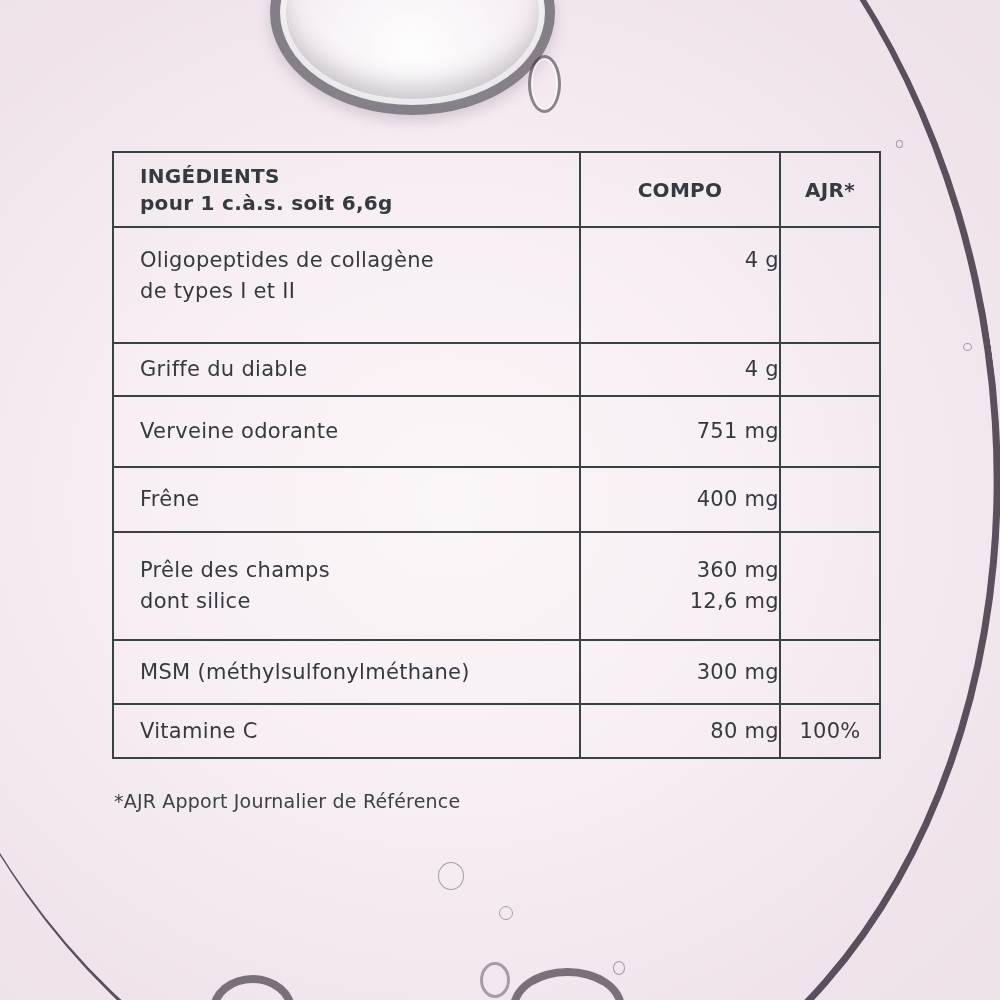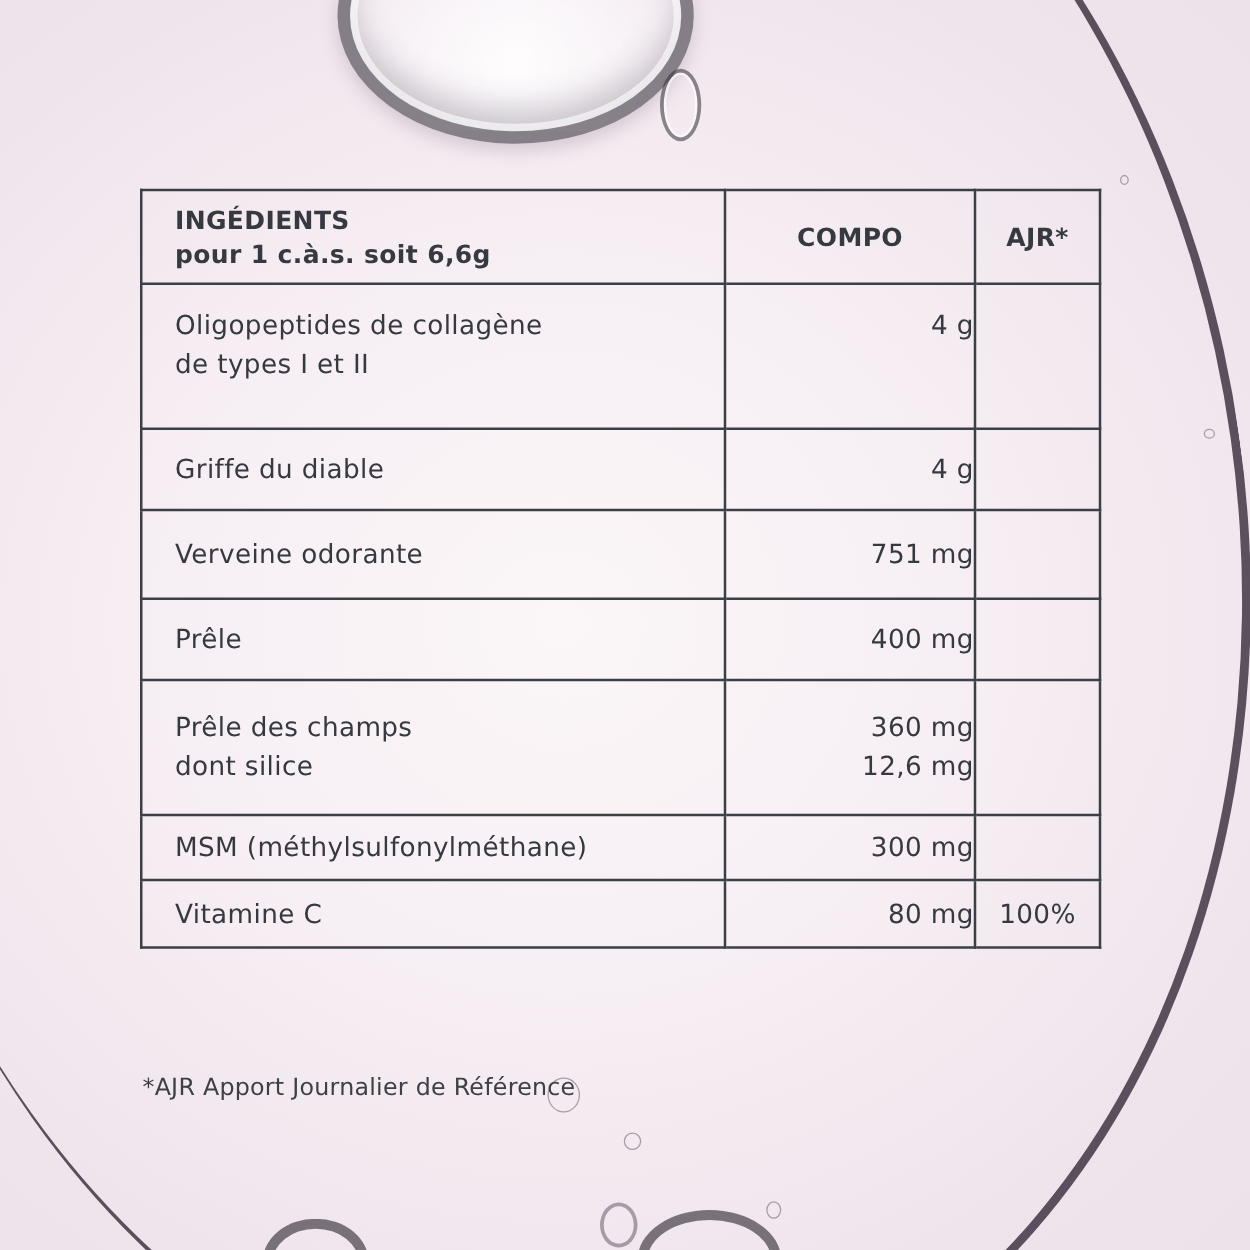--- a/index.html
+++ b/index.html
@@ -58,21 +58,21 @@
   .col-ajr { width:100px; }
   .cell-ing { text-align:left; padding-left:26px !important; line-height:31px; }
   .cell-compo { text-align:right; line-height:31px; }
   .cell-ajr { text-align:center; }
   .head-ing { text-align:left; padding-left:26px !important; line-height:27px; font-size:20px !important; }
   .head-compo, .head-ajr { text-align:center; font-size:20px !important; }
   .top-align { vertical-align:top !important; padding-top:17px !important; }
   .compo-top { vertical-align:top !important; padding-top:17px !important; }
 
   .footnote {
-    position:absolute; left:114px; top:859px;
+    position:absolute; left:114px; top:790px;
     font-size:19px; color:#3d4046; letter-spacing:0.2px;
   }
 </style>
 </head>
 <body>
 
 <div class="bg-layer">
   <div class="globe-edge"></div>
   <div class="drop big-drop"></div>
   <div class="drop small-drop1"></div>
@@ -107,21 +107,21 @@
       <div>Oligopeptides de collagène</div>
       <div>de types I et II</div>
     </td>
     <td class="cell-compo compo-top">
       <div>4 g</div>
     </td>
     <td class="cell-ajr"></td>
   </tr>
 
 
-  <tr style="height:65px;margin-top:48px;">
+  <tr style="height:53px;margin-top:48px;">
     <td class="cell-ing">
       <div>Griffe du diable</div>
     </td>
     <td class="cell-compo">
       <div>4 g</div>
     </td>
     <td class="cell-ajr"></td>
   </tr>
 
   <tr style="height:71px;">
@@ -129,41 +129,41 @@
       <div>Verveine odorante</div>
     </td>
     <td class="cell-compo">
       <div>751 mg</div>
     </td>
     <td class="cell-ajr"></td>
   </tr>
 
   <tr style="height:65px;">
     <td class="cell-ing">
-      <div>Prêle</div>
+      <div>Frêne</div>
     </td>
     <td class="cell-compo">
       <div>400 mg</div>
     </td>
     <td class="cell-ajr"></td>
   </tr>
 
   <tr style="height:108px;">
     <td class="cell-ing">
       <div>Prêle des champs</div>
       <div>dont silice</div>
     </td>
     <td class="cell-compo">
       <div>360 mg</div>
       <div>12,6 mg</div>
     </td>
     <td class="cell-ajr"></td>
   </tr>
 
-  <tr style="height:52px;">
+  <tr style="height:64px;">
     <td class="cell-ing">
       <div>MSM (méthylsulfonylméthane)</div>
     </td>
     <td class="cell-compo">
       <div>300 mg</div>
     </td>
     <td class="cell-ajr"></td>
   </tr>
 
   <tr style="height:54px;padding-left:42px;">

